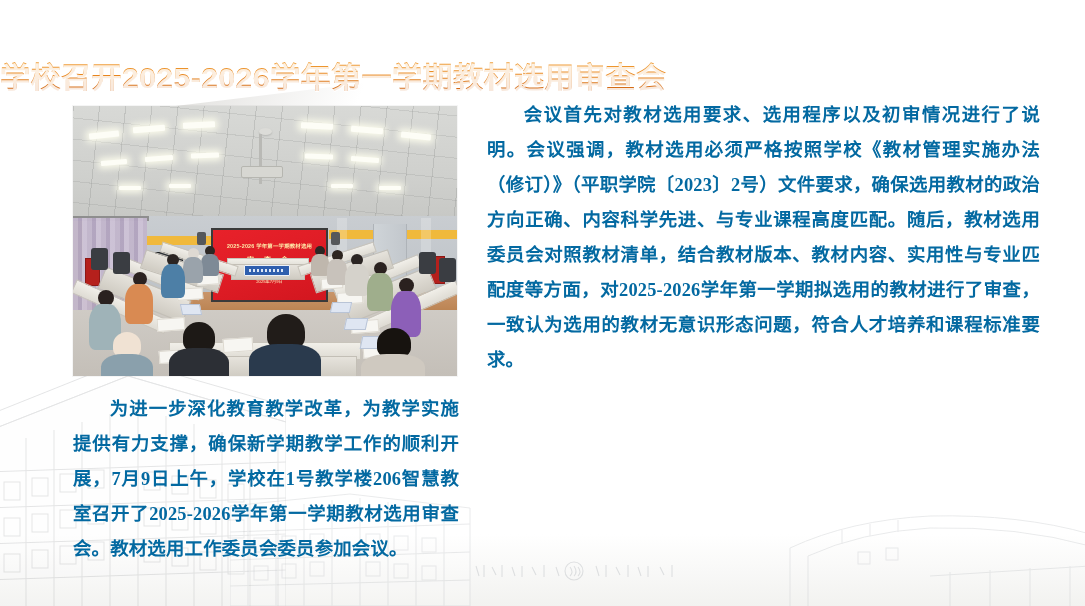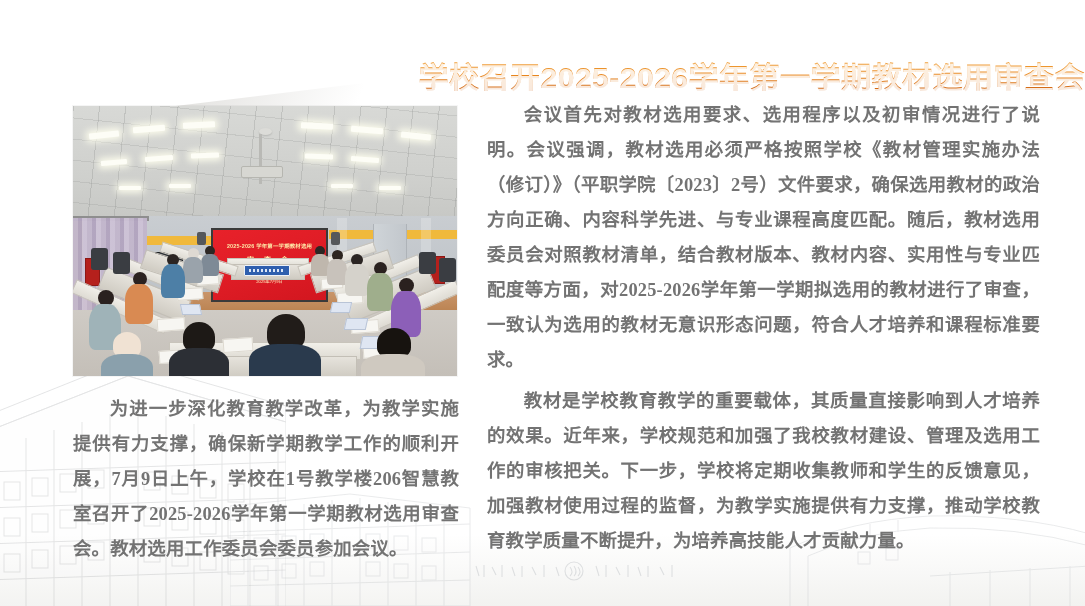--- a/index.html
+++ b/index.html
@@ -72,21 +72,21 @@
     pointer-events: none;
     opacity: .55;
   }
 
   
   #title-bar {
     position: absolute;
     left: 0;
     top: 40px;
     width: 1085px;
-    text-align: right;
+    text-align: left;
   }
   #article-title {
     display: inline-block;
     font-family: "Liberation Sans", "DejaVu Sans", sans-serif;
     font-size: 30px;
     font-weight: bold;
     letter-spacing: 0.5px;
     line-height: 1.2;
     background-image: linear-gradient(to bottom, #f1a23c 0%, #e8861d 42%, #c75a12 100%);
     -webkit-background-clip: text;
@@ -285,21 +285,21 @@
     position: absolute; background: #f7f6f2; border: 1px solid #ddd9d0;
     transform: rotate(-4deg);
   }
 
   
   .para {
     font-family: "Liberation Serif", "DejaVu Serif", serif;
     font-size: 18.4px;
     font-weight: bold;
     line-height: 35px;
-    color: #737373;
+    color: #0369a1;
     text-align: justify;
     text-justify: inter-ideograph;
     text-indent: 2em;
     margin: 0;
     letter-spacing: 0.2px;
   }
   #col-left .para { margin-top: 16px; }
   #col-right .para + .para { margin-top: 6px; }
 
   
@@ -551,17 +551,16 @@
           </div>
 
         </div>
       </figure>
 
       <p class="para nosel">为进一步深化教育教学改革，为教学实施提供有力支撑，确保新学期教学工作的顺利开展，7月9日上午，学校在1号教学楼206智慧教室召开了2025-2026学年第一学期教材选用审查会。教材选用工作委员会委员参加会议。</p>
     </div>
 
     <div id="col-right" class="col">
       <p class="para nosel">会议首先对教材选用要求、选用程序以及初审情况进行了说明。会议强调，教材选用必须严格按照学校《教材管理实施办法（修订）》（平职学院〔2023〕2号）文件要求，确保选用教材的政治方向正确、内容科学先进、与专业课程高度匹配。随后，教材选用委员会对照教材清单，结合教材版本、教材内容、实用性与专业匹配度等方面，对2025-2026学年第一学期拟选用的教材进行了审查，一致认为选用的教材无意识形态问题，符合人才培养和课程标准要求。</p>
-      <p class="para nosel">教材是学校教育教学的重要载体，其质量直接影响到人才培养的效果。近年来，学校规范和加强了我校教材建设、管理及选用工作的审核把关。下一步，学校将定期收集教师和学生的反馈意见，加强教材使用过程的监督，为教学实施提供有力支撑，推动学校教育教学质量不断提升，为培养高技能人才贡献力量。</p>
     </div>
 
   </div>
 </div>
 
 </body></html>

